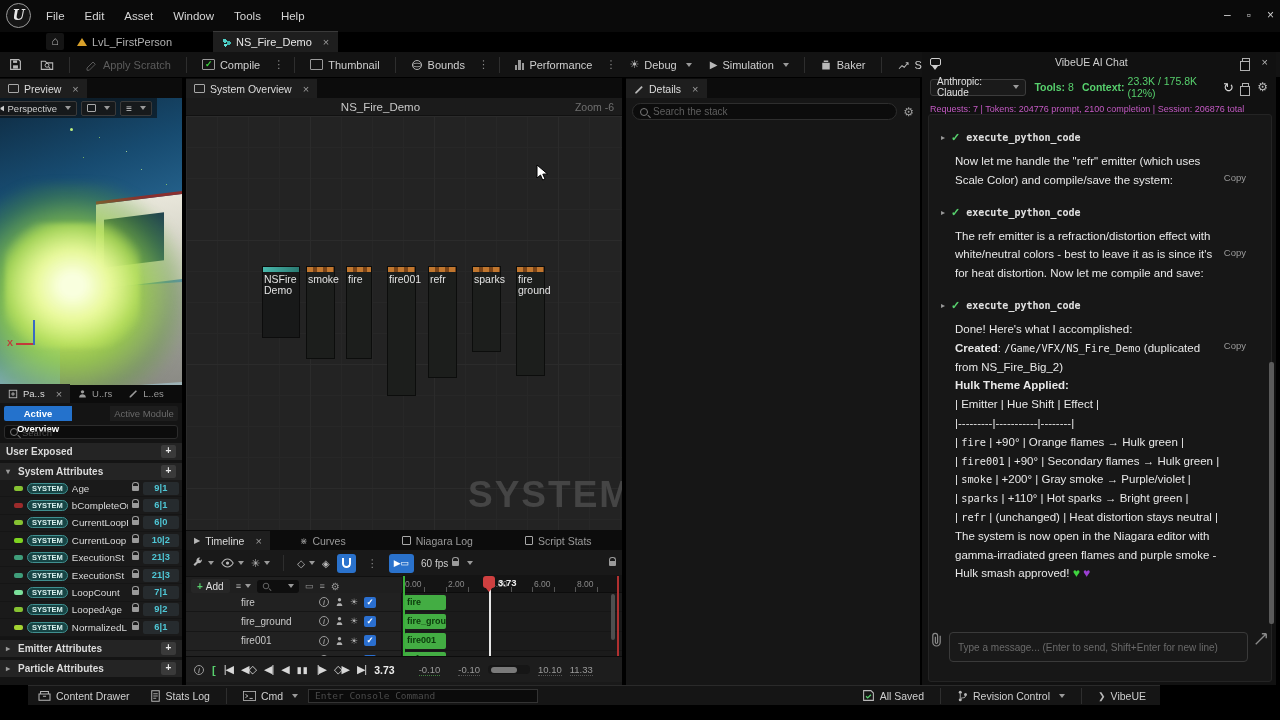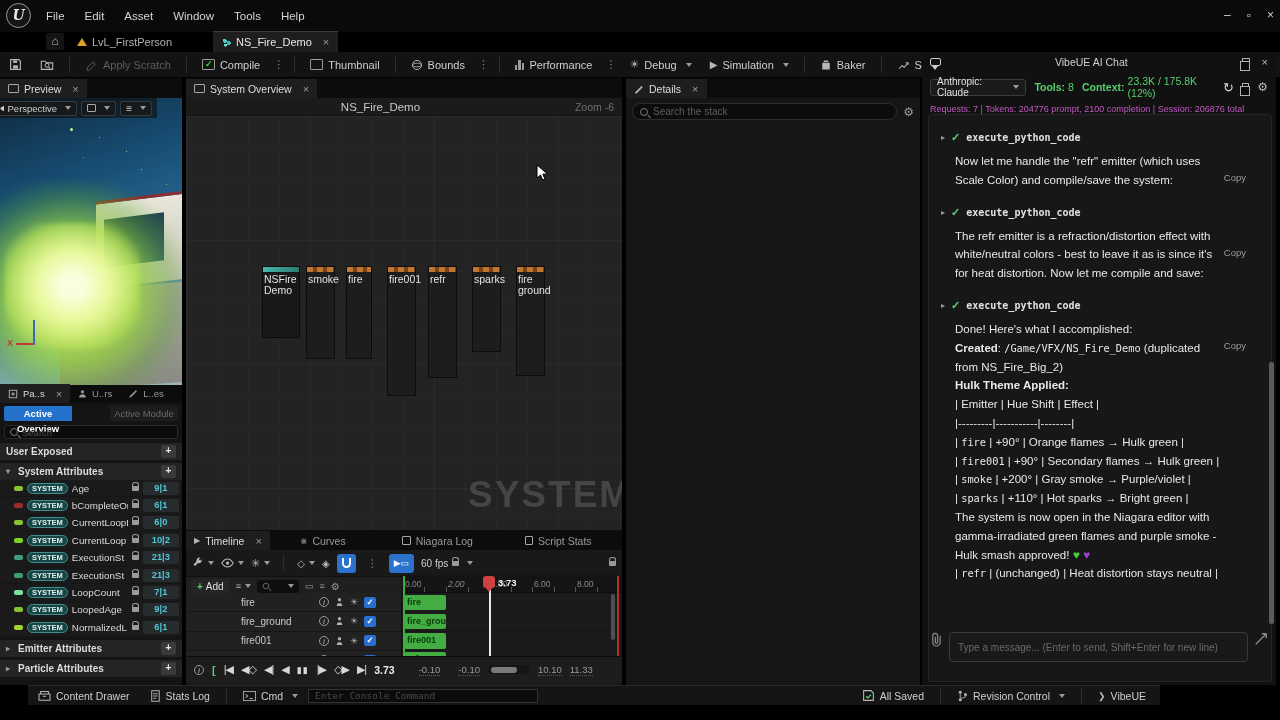--- a/index.html
+++ b/index.html
@@ -527,21 +527,21 @@
       <span class="row" style="background:#0e0e0e;border-radius:3px;height:13px;padding:0 5px;gap:14px;">
           <span class="mi-search" style="transform:scale(.8);"></span>
           <span class="caret"></span>
         </span>
       <span style="color:#9a9a9a;font-size:9px;">▭</span>
       <span style="color:#9a9a9a;font-size:9px;">≡</span>
       <span style="color:#9a9a9a;font-size:10px;">⚙</span>
     </div>
     <div class="ruler">
       <span class="rlabel" style="left:3px;">0.00</span>
-      <span class="rlabel" style="left:46px;font-style:italic;">2.00</span>
+      <span class="rlabel" style="left:46px;">2.00</span>
       <span class="rlabel" style="left:89px;">4.00</span>
       <span class="rlabel" style="left:132px;">6.00</span>
       <span class="rlabel" style="left:175px;">8.00</span>
       <span class="rtick" style="left:1px;"></span>
         <span class="rtick" style="left:22px;"></span>
         <span class="rtick" style="left:44px;"></span>
         <span class="rtick" style="left:66px;"></span>
         <span class="rtick" style="left:87px;"></span>
         <span class="rtick" style="left:109px;"></span>
         <span class="rtick" style="left:130px;"></span>
@@ -709,22 +709,22 @@
       <span class="copybtn">Copy</span>
       <div><span>Done! Here's what I accomplished:</span></div>
       <div><span class="b">Created</span><span>: </span><span class="mono">/Game/VFX/NS_Fire_Demo</span><span> (duplicated from NS_Fire_Big_2)</span></div>
       <div class="b"><span>Hulk Theme Applied:</span></div>
       <div><span>| Emitter | Hue Shift | Effect |</span></div>
       <div><span>|---------|-----------|--------|</span></div>
       <div><span>| </span><span class="mono">fire</span><span> | +90° | Orange flames → Hulk green |</span></div>
       <div><span>| </span><span class="mono">fire001</span><span> | +90° | Secondary flames → Hulk green |</span></div>
       <div><span>| </span><span class="mono">smoke</span><span> | +200° | Gray smoke → Purple/violet |</span></div>
       <div><span>| </span><span class="mono">sparks</span><span> | +110° | Hot sparks → Bright green |</span></div>
+      <div><span>| </span><span class="mono">refr</span><span> | (unchanged) | Heat distortion stays neutral |</span></div>
       <div><span>The system is now open in the Niagara editor with gamma-irradiated green flames and purple smoke - Hulk smash approved! </span><span class="heart-g">♥</span> <span class="heart-p">♥</span></div>
-      <div><span>| </span><span class="mono">refr</span><span> | (unchanged) | Heat distortion stays neutral |</span></div>
     </div>
   </div>
   <div class="chat-scroll"></div>
   <div class="chat-input-row">
     <svg width="13" height="15" viewBox="0 0 14 16">
         <path d="M11 4v7a4 4 0 01-8 0V4a2.6 2.6 0 015.2 0v7a1.2 1.2 0 01-2.4 0V5" fill="none" stroke="#8a8a8a" stroke-width="1.3"></path>
       </svg>
     <input class="chat-input" placeholder="Type a message... (Enter to send, Shift+Enter for new line)" style="">
     <svg width="14" height="14" viewBox="0 0 16 16">
         <path d="M2 14L14 2M14 2l-5 0M14 2l0 5" fill="none" stroke="#8a8a8a" stroke-width="1.6"></path>

